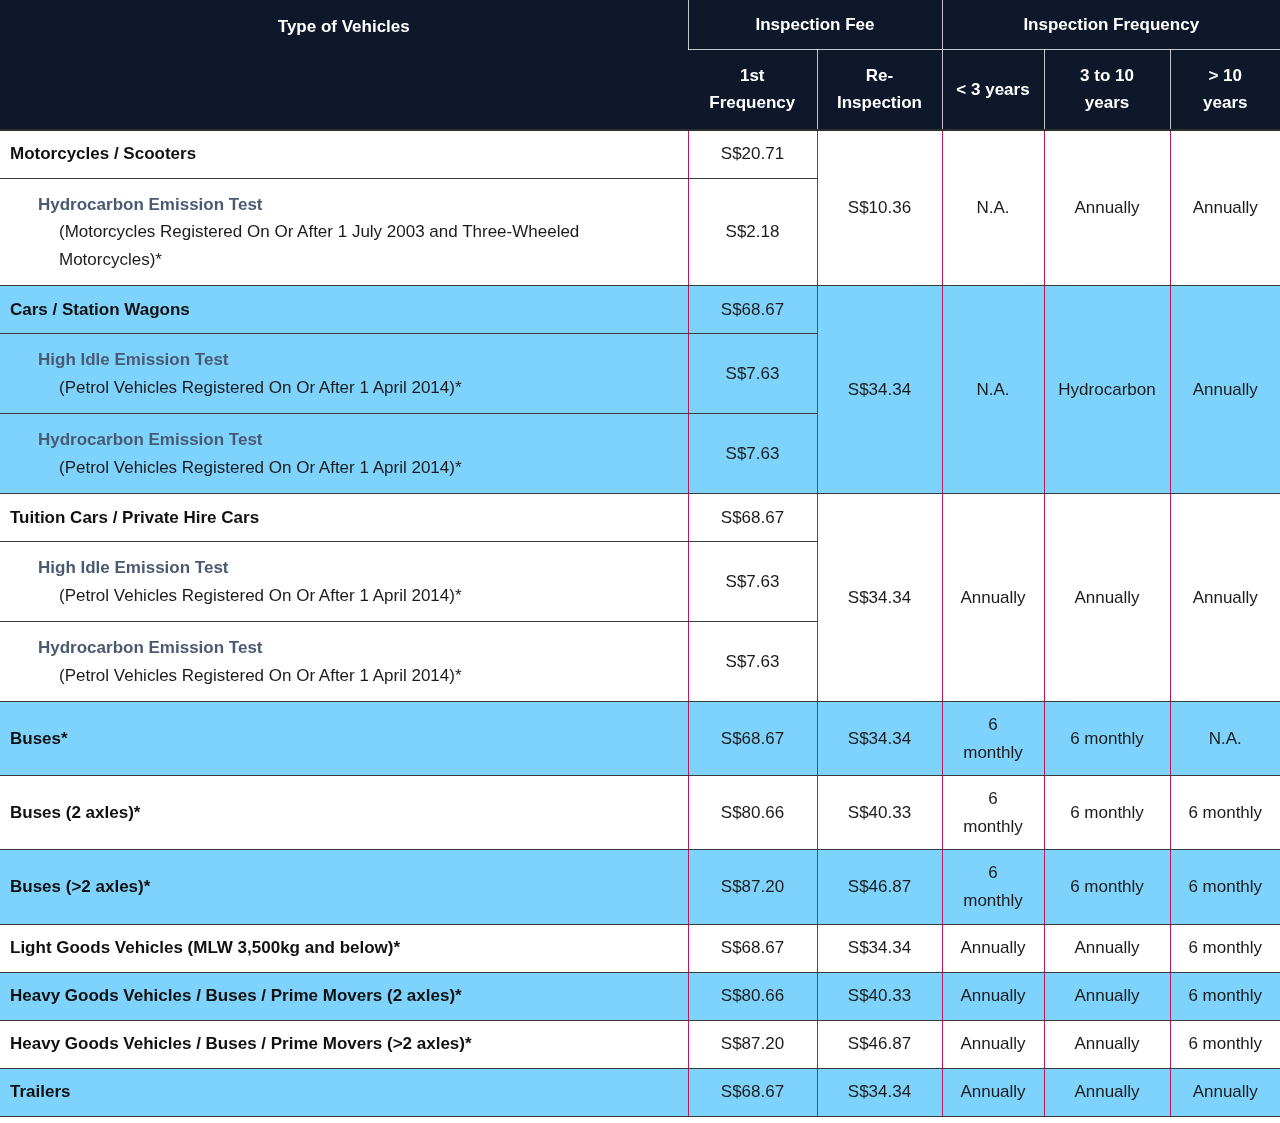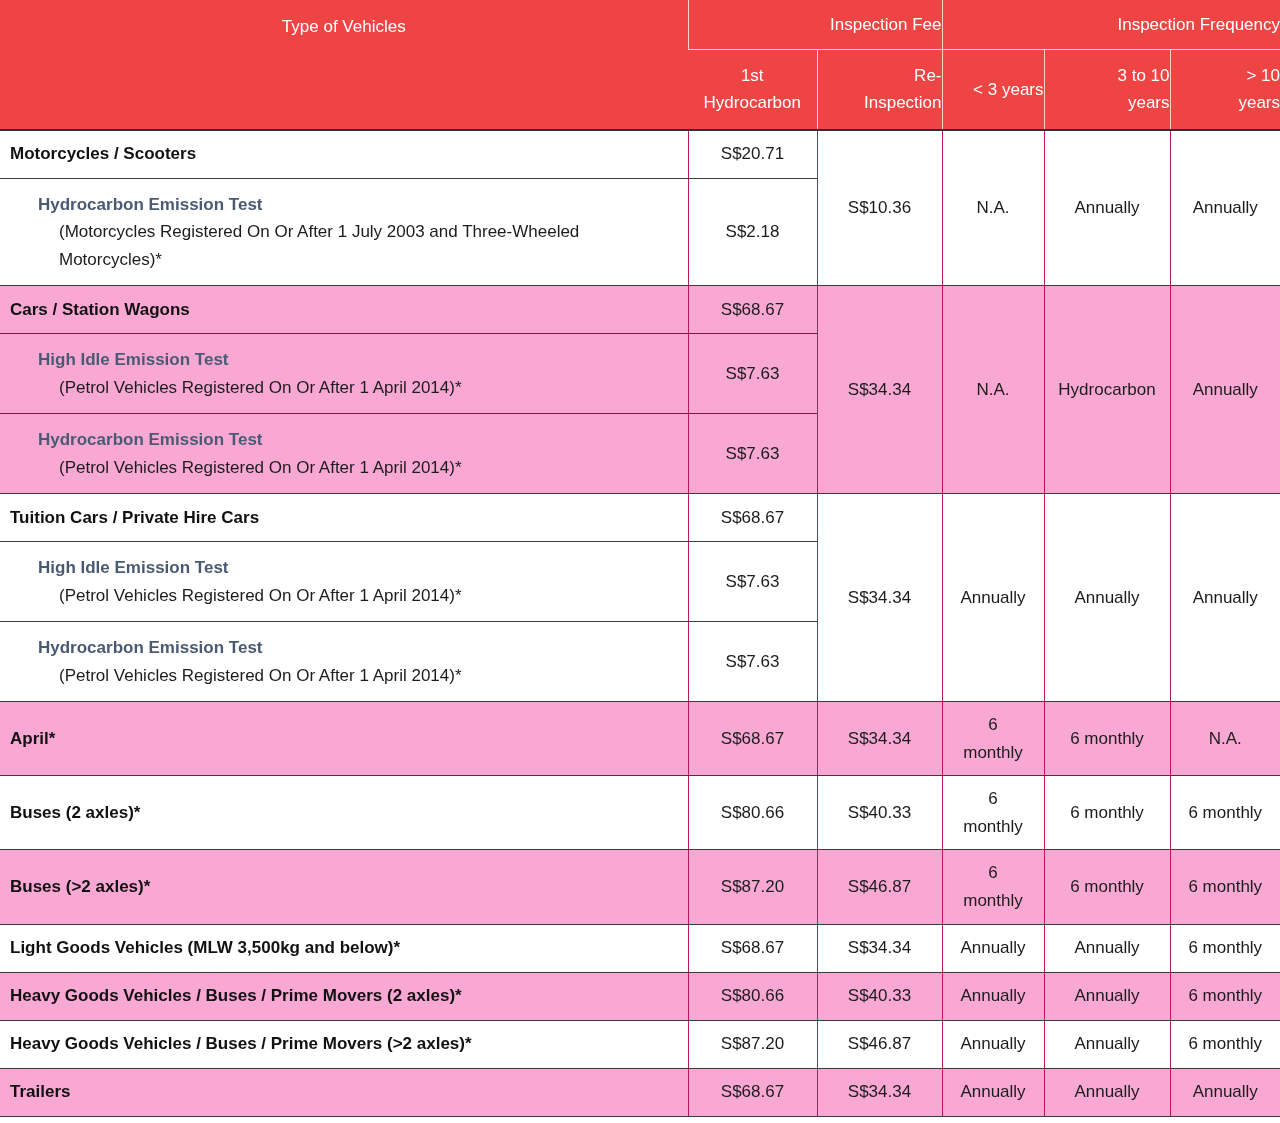--- a/index.html
+++ b/index.html
@@ -9,49 +9,49 @@
     font-family: "Liberation Sans", "DejaVu Sans", sans-serif;
     color: #1c1c1c;
   }
   table.fees {
     width: 1280px;
     border-collapse: collapse;
     table-layout: fixed;
   }
   
   thead th {
-    background: #ef4444;
+    background: #0f172a;
     color: #ffffff;
-    font-weight: normal;
+    font-weight: bold;
     font-size: 17px;
     line-height: 1.6;
     vertical-align: middle;
     text-align: center;
     white-space: pre-line;
   }
   thead tr.group-row { height: 49px; }
   thead tr.sub-row   { height: 81px; }
   th.corner {
     vertical-align: top;
     padding-top: 13px;
   }
-  thead th + th { border-left: 1px solid rgba(255,255,255,0.75); text-align: right; }
+  thead th + th { border-left: 1px solid rgba(255,255,255,0.75); }
   thead tr.group-row th.spanned { border-bottom: 1px solid rgba(255,255,255,0.75); }
   thead tr.sub-row th.fee-sub { border-left: 1px solid rgba(255,255,255,0.75); }
   thead tr.sub-row th:first-child { border-left: none; }
   th.corner, thead tr.sub-row th { border-bottom: 2px solid #2f2f2f; }
   
   tbody td {
     font-size: 17px;
     line-height: 1.62;
     border-bottom: 1.5px solid #3b3b3b;
     vertical-align: middle;
     background: #ffffff;
   }
-  tbody tr.pink td { background: #f9a8d4; }
+  tbody tr.pink td { background: #7dd3fc; }
   tbody td + td { border-left: 1px solid #be185d; }
   tbody tr.row-main { height: 48px; padding-left: 46px; }
   td.cell-type { text-align: left; }
   td.cell-type.main {
     font-weight: bold;
     color: #111111;
     padding: 8px 12px 8px 10px;
   }
   td.cell-type.sub { padding: 12px 12px 12px 38px; }
   .sub-title {
@@ -78,21 +78,21 @@
     <col style="width:110px">
   </colgroup>
   <thead>
     <tr class="group-row">
       <th class="corner" rowspan="2">Type of Vehicles</th>
       <th class="spanned" colspan="2">Inspection Fee</th>
       <th class="spanned" colspan="3">Inspection Frequency</th>
     </tr>
     <tr class="sub-row">
       <th>1st
-Hydrocarbon</th>
+Frequency</th>
       <th class="fee-sub">Re-
 Inspection</th>
       <th class="fee-sub">&lt; 3 years</th>
       <th class="fee-sub">3 to 10
 years</th>
       <th class="fee-sub">&gt; 10
 years</th>
     </tr>
   </thead>
   <tbody>
@@ -149,21 +149,21 @@
         <td class="cell-center">S$7.63</td>
       </tr>
       <tr class="white row-sub">
         <td class="cell-type sub">
           <div class="sub-title">Hydrocarbon Emission Test</div>
           <div class="sub-desc">(Petrol Vehicles Registered On Or After 1 April 2014)*</div>
         </td>
         <td class="cell-center">S$7.63</td>
       </tr>
       <tr class="pink row-main">
-        <td class="cell-type main">April*</td>
+        <td class="cell-type main">Buses*</td>
         <td class="cell-center">S$68.67</td>
         <td class="cell-center">S$34.34</td>
         <td class="cell-center">6
 monthly</td>
         <td class="cell-center">6 monthly</td>
         <td class="cell-center">N.A.</td>
       </tr>
       <tr class="white row-main">
         <td class="cell-type main">Buses (2 axles)*</td>
         <td class="cell-center">S$80.66</td>

